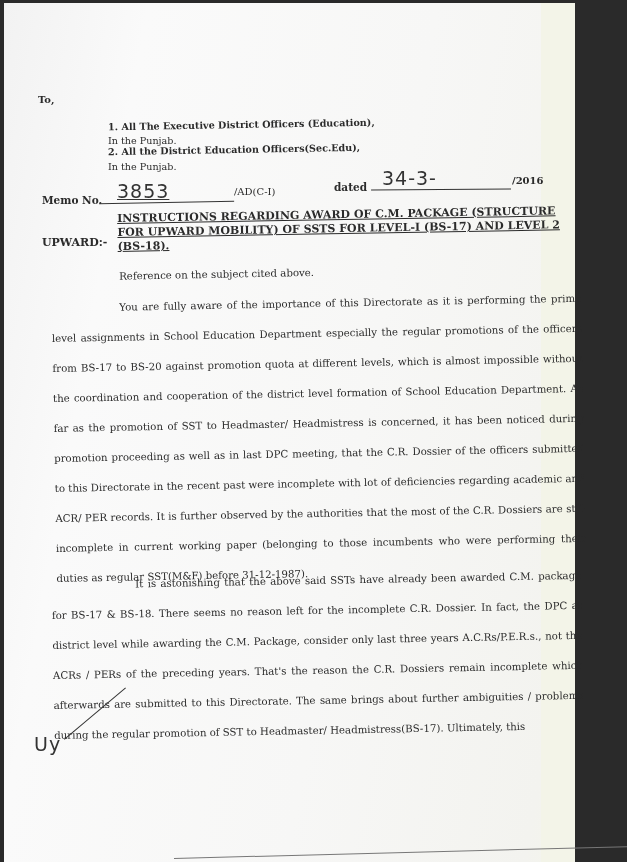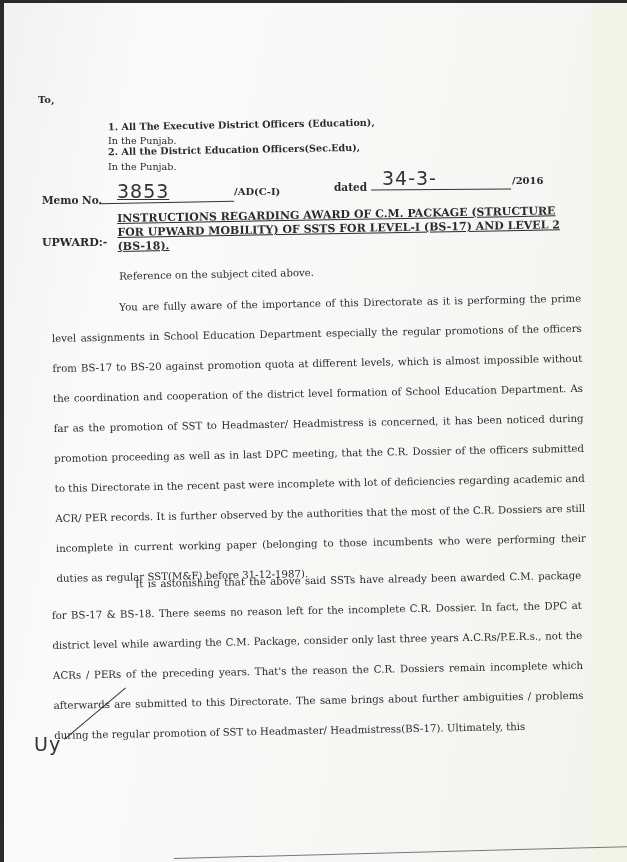--- a/index.html
+++ b/index.html
@@ -4,36 +4,36 @@
   <style>
     html, body { margin: 0; padding: 0; }
     body {
       width: 627px; height: 862px; overflow: hidden;
       background: #2a2a2a;
       position: relative;
       font-family: "DejaVu Serif", serif;
       color: #2b2b2b;
     }
     .page {
-      position: absolute; left: 4px; top: 3px; width: 623px; height: 859px;
+      position: absolute; left: 4px; top: 3px; width: 571px; height: 859px;
       background: linear-gradient(100deg, #f2f2f2 0%, #fafafa 20%, #f7f7f6 60%, #f3f3ef 93%, #f4f5ea 100%);
     }
     .edge-right {
       position: absolute; right: 0; top: 0; width: 34px; height: 100%;
       background: #f3f4e8;
     }
     .abs { position: absolute; white-space: nowrap; }
     .to { left: 34px; top: 91px; font-size: 10px; font-weight: bold; }
     .addr { font-size: 9.6px; }
     .bold { font-weight: bold; }
     .memo-label { left: 38px; top: 191px; font-size: 10.5px; font-weight: bold; }
     .memo-line { left: 95px; top: 183px; width: 135px; border-bottom: 1px solid #333; height: 16px; transform: rotate(-1deg); }
     .hand { font-family: "DejaVu Sans", sans-serif; font-size: 19px; color: #333; font-weight: normal; letter-spacing: 1px; }
     .memo-num { left: 113px; top: 177px; text-decoration: underline; }
-    .memo-suffix { left: 230px; top: 183px; font-size: 10px; font-weight: bold; }
+    .memo-suffix { left: 230px; top: 183px; font-size: 10px; font-weight: normal; }
     .dated-label { left: 330px; top: 178px; font-size: 10.5px; font-weight: bold; }
     .dated-line { left: 367px; top: 172px; width: 140px; border-bottom: 1px solid #333; height: 14px; transform: rotate(-0.5deg); }
     .dated-val { left: 378px; top: 164px; }
     .year { left: 508px; top: 172px; font-size: 10px; font-weight: bold; }
     .subject-label { left: 38px; top: 233px; font-size: 11px; font-weight: bold; }
     .subject-text { left: 113px; top: 209px; width: 450px; font-size: 11px; font-weight: bold; text-decoration: underline; line-height: 14px; transform: rotate(-1deg); transform-origin: left top; white-space: normal; }
     .para { left: 47px; width: 530px; font-size: 10.2px; line-height: 30px; white-space: normal; text-align: justify; transform: rotate(-1.1deg); transform-origin: left top; }
     .sig { left: 30px; top: 730px; text-align: right; }
     .sig-line { position: absolute; left: 60px; top: 736px; width: 80px; border-top: 1.5px solid #333; transform: rotate(-40deg); transform-origin: left top; }
     .fold { position: absolute; left: 170px; top: 855px; width: 460px; border-top: 1.5px solid #777; transform: rotate(-1.5deg); transform-origin: left top; }

